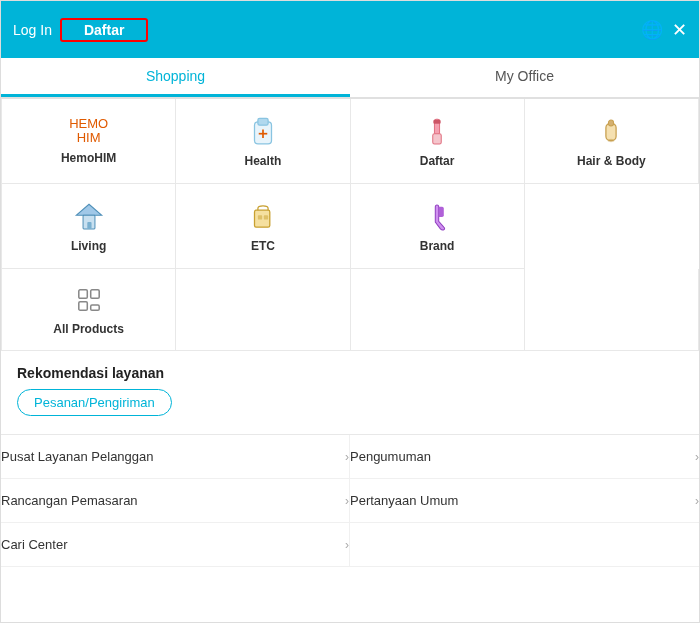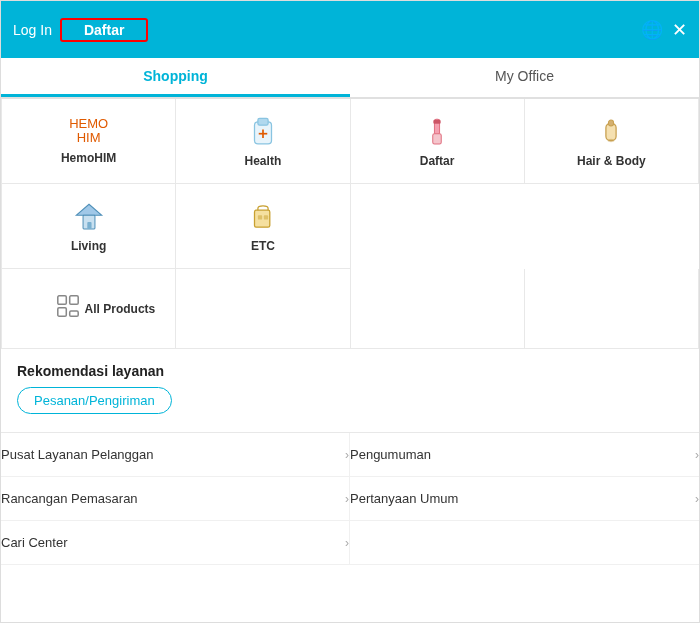--- a/index.html
+++ b/index.html
@@ -63,21 +63,21 @@
       text-align: center;
       padding: 10px 0;
       font-size: 14px;
       color: #555;
       cursor: pointer;
       border-bottom: 3px solid transparent;
     }
     .tab.active {
       color: #00b4d8;
       border-bottom: 3px solid #00b4d8;
-      font-weight: bold;
+      font-weight: normal;
     }
 
     
     .category-grid {
       display: grid;
       grid-template-columns: repeat(4, 1fr);
       border-left: 1px solid #e8e8e8;
     }
     .category-cell {
       display: flex;
@@ -106,21 +106,21 @@
       margin-bottom: 6px;
     }
     
     .category-grid-bottom {
       display: grid;
       grid-template-columns: repeat(4, 1fr);
       border-left: 1px solid #e8e8e8;
     }
     .category-cell-bottom {
       display: flex;
-      flex-direction: row;
+      flex-direction: column;
       align-items: center;
       justify-content: flex-end;
       padding: 14px 20px;
       border-right: 1px solid #e8e8e8;
       border-bottom: 1px solid #e8e8e8;
       cursor: pointer;
       min-height: 80px;
     }
     .empty-cell {
       border-right: 1px solid #e8e8e8;
@@ -270,20 +270,30 @@
       <svg viewBox="0 0 40 40" xmlns="http://www.w3.org/2000/svg">
         <rect x="10" y="12" width="18" height="20" rx="2" fill="#f5e0a0" stroke="#c8a030" stroke-width="1.5"></rect>
         <path d="M14,12 L14,10 Q14,7 20,7 Q26,7 26,10 L26,12" fill="none" stroke="#c8a030" stroke-width="1.5"></path>
         <rect x="14" y="18" width="5" height="5" rx="1" fill="#c8a030" opacity="0.5"></rect>
         <rect x="21" y="18" width="5" height="5" rx="1" fill="#c8a030" opacity="0.5"></rect>
       </svg>
     </div>
     <span class="category-label">ETC</span>
   </div>
 
+  <div class="category-cell">
+    <div class="icon-svg">
+      <svg viewBox="0 0 40 40" xmlns="http://www.w3.org/2000/svg">
+        <path d="M20,5 L24,15 L35,15 L26,22 L29,33 L20,27 L11,33 L14,22 L5,15 L16,15 Z" fill="none" stroke="#b060e0" stroke-width="0"></path>
+        <path d="M22,8 L22,25 L28,32 Q30,34 28,35 Q26,36 24,34 L18,26 L18,8 Q18,6 20,6 Q22,6 22,8Z" fill="#d090f0" stroke="#9040c0" stroke-width="1.2"></path>
+        <path d="M22,8 L22,20 L26,20 Q28,20 28,18 L28,10 Q28,8 26,8Z" fill="#b060d8"></path>
+      </svg>
+    </div>
+    <span class="category-label">Brand</span>
+  </div>
 </div>
 
 <div class="category-grid-bottom">
   <div class="category-cell-bottom">
     <div class="icon-svg">
       <svg viewBox="0 0 40 40" xmlns="http://www.w3.org/2000/svg">
         <rect x="8" y="8" width="10" height="10" rx="1.5" fill="none" stroke="#888" stroke-width="1.8"></rect>
         <rect x="22" y="8" width="10" height="10" rx="1.5" fill="none" stroke="#888" stroke-width="1.8"></rect>
         <rect x="8" y="22" width="10" height="10" rx="1.5" fill="none" stroke="#888" stroke-width="1.8"></rect>
         <rect x="22" y="26" width="10" height="6" rx="1.5" fill="none" stroke="#888" stroke-width="1.8"></rect>

